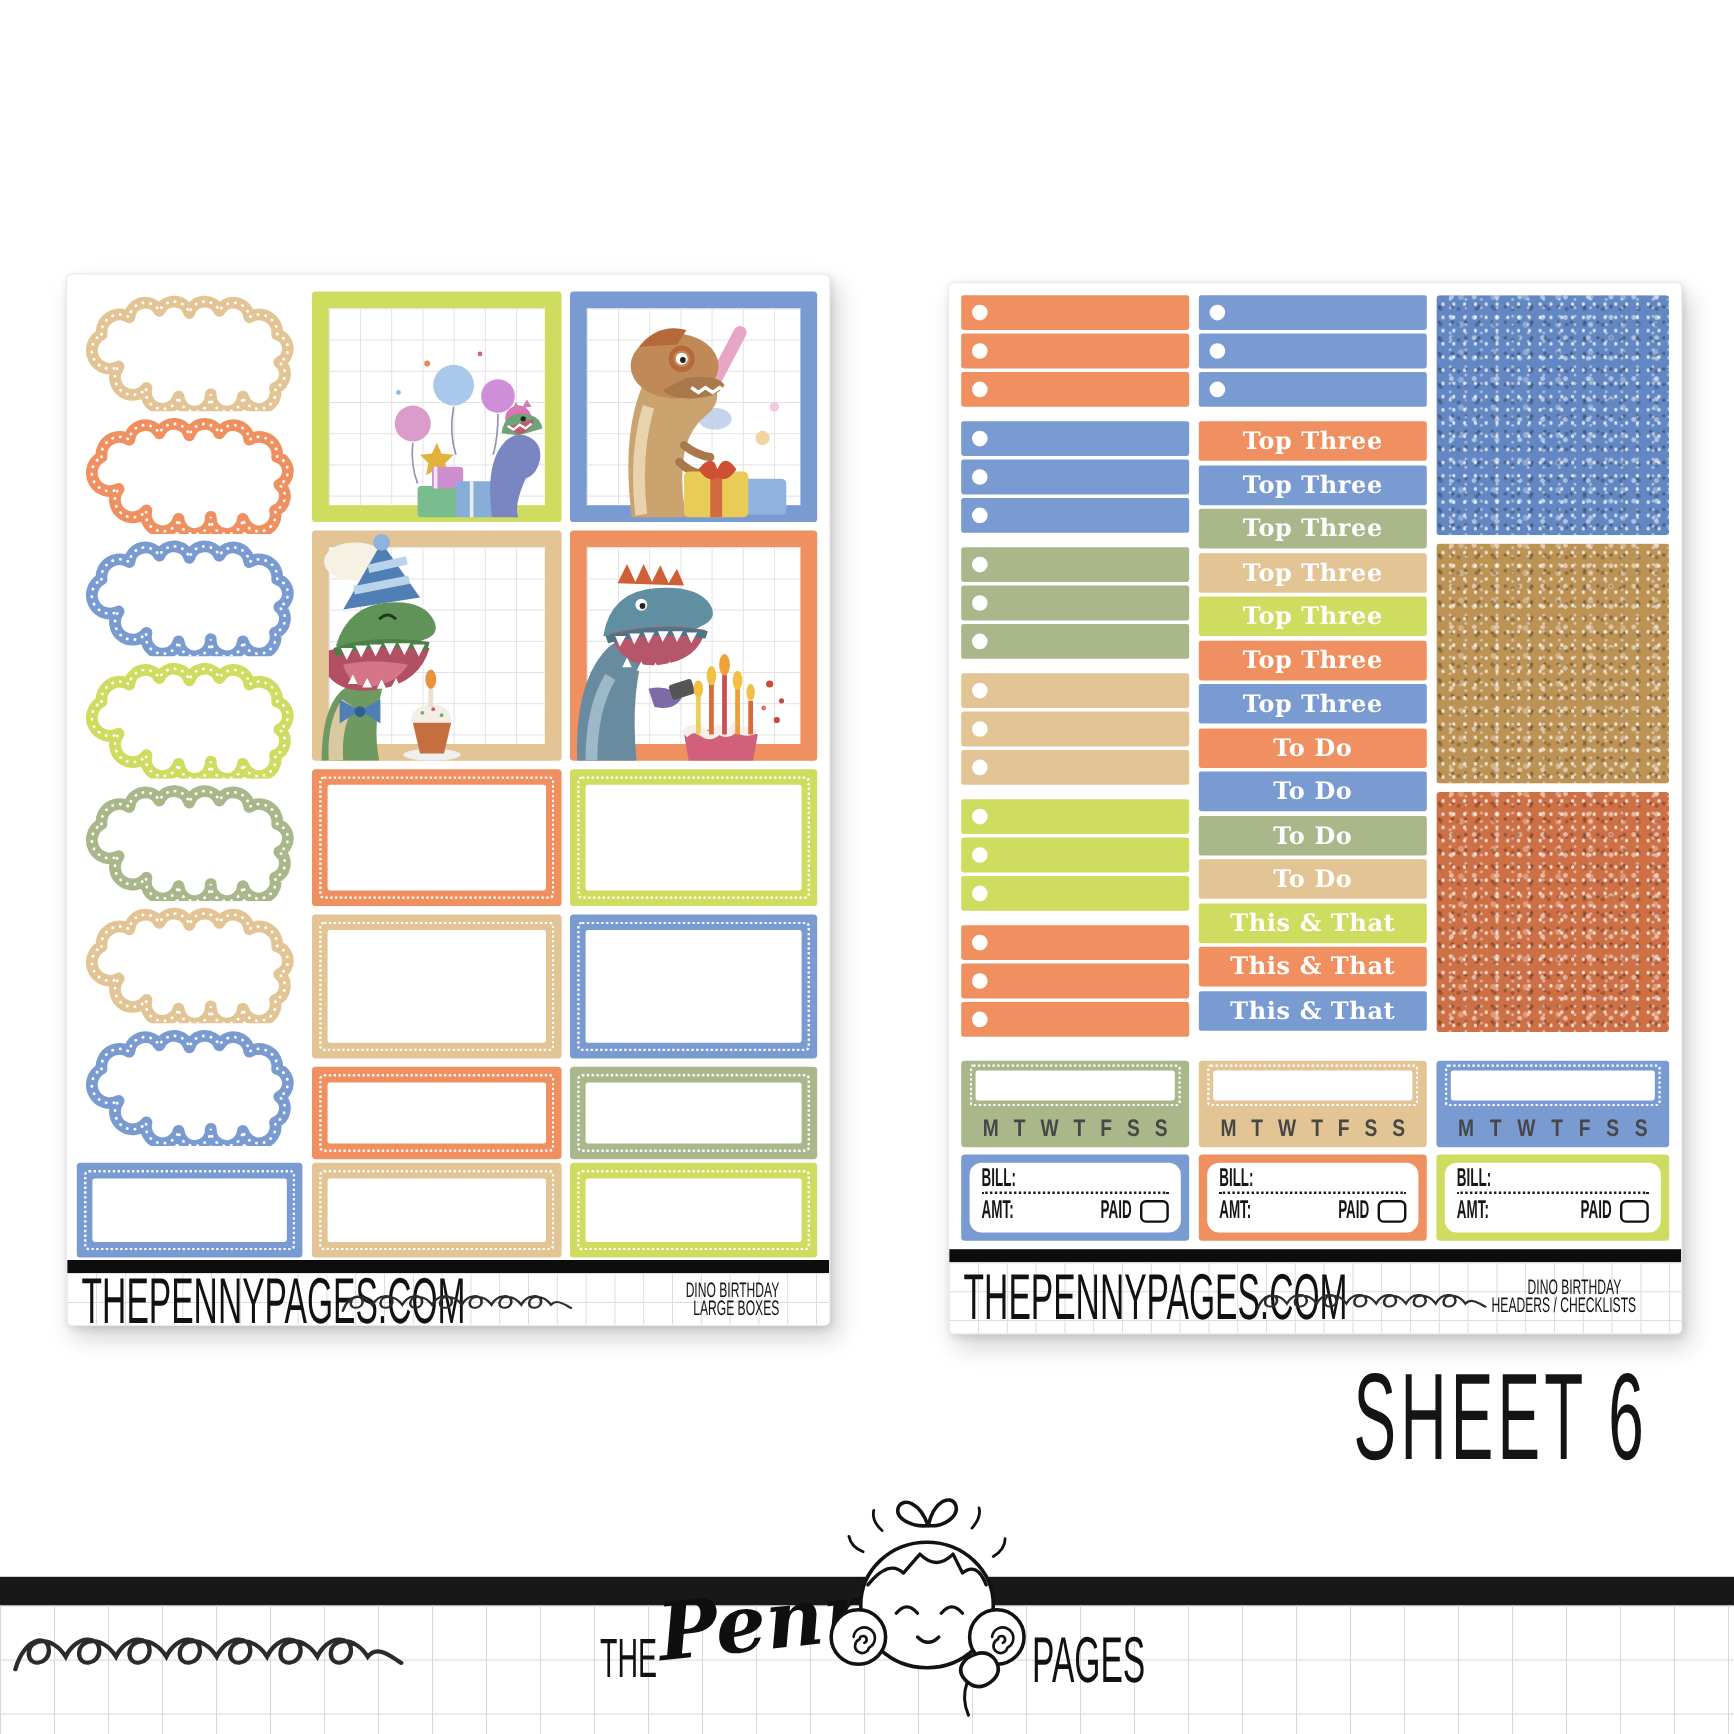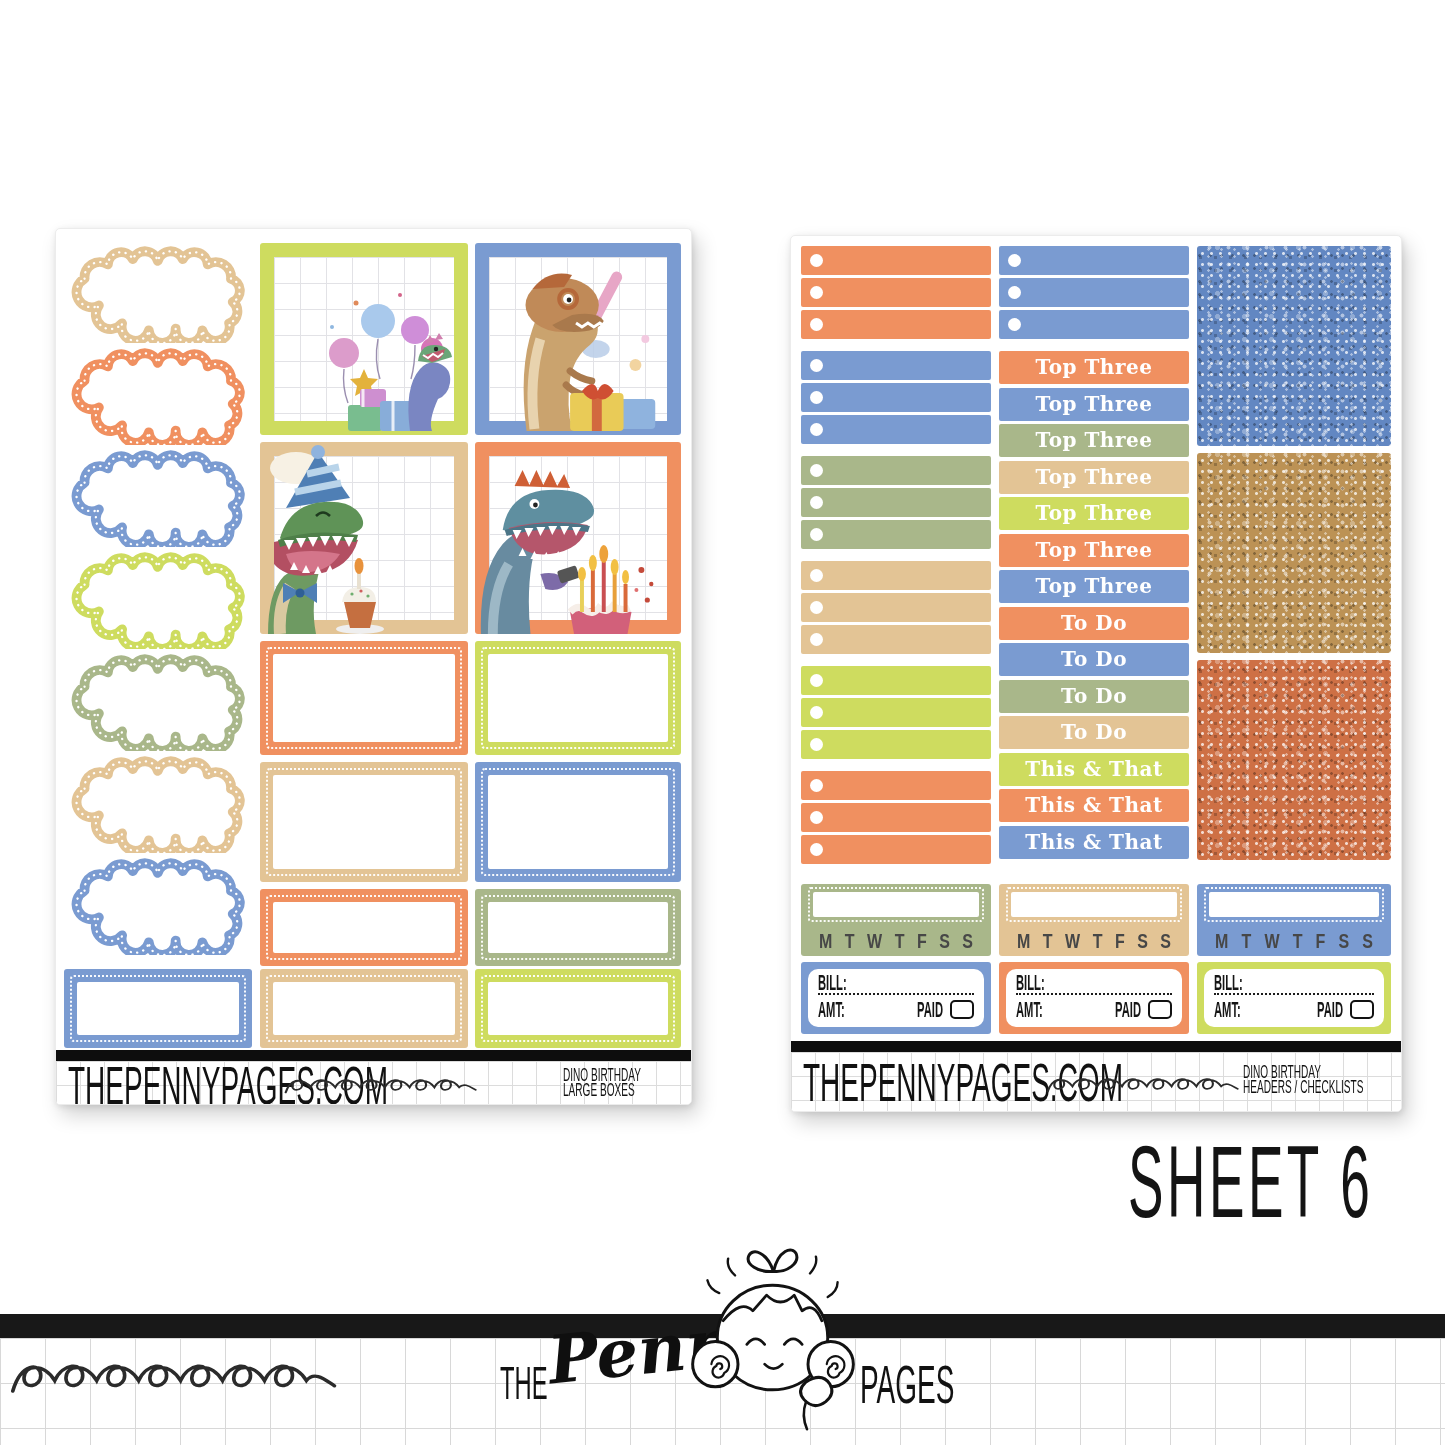--- a/index.html
+++ b/index.html
@@ -88,21 +88,21 @@
   .bill-dots { border-bottom:2.5px dotted #1c1c1c; margin-top:1px; }
   .bill-l2 { display:flex; justify-content:space-between; align-items:center; margin-top:5px; font-size:16px; font-weight:700; }
   .paid-wrap { display:flex; align-items:center; }
   .checkbox { width:20px; height:15px; border:2.5px solid #121212; border-radius:5px; margin-left:7px; }
 
   
   .sheet-bar { position:absolute; left:0; right:0; height:11px; background:#0d0d0d; }
   .sheet-foot { position:absolute; left:0; right:0; bottom:0; }
   .foot-site { position:absolute; left:12px; top:2px; font-size:40px; font-weight:400; color:#111; }
   .foot-squiggle { position:absolute; }
-  .foot-label { position:absolute; right:8px; top:7px; width:120px; line-height:15px; font-size:14px; color:#111; text-align:left; }
+  .foot-label { position:absolute; right:8px; top:7px; width:120px; line-height:15px; font-size:14px; color:#111; text-align:right; }
   .foot-label .tall { transform:scale(.72,1.25); transform-origin:left center; display:block; }
 
   
   .band-bar { position:absolute; left:0; top:1314px; width:1445px; height:24px; background:#181818; }
   .band-grid { position:absolute; left:0; top:1338px; width:1445px; height:107px; }
   .band-squiggle { position:absolute; left:10px; top:1352px; width:330px; height:52px; }
   .squiggle-path { fill:none; stroke:#2b2b2b; stroke-width:2.6; stroke-linecap:round; }
   .logo-the   { position:absolute; left:500px; top:1364px; font-size:34px; color:#111; }
   .logo-penny { position:absolute; left:548px; top:1310px; font-family:"DejaVu Serif", serif; font-style:italic; font-weight:700;
                 font-size:66px; color:#0f0f0f; transform:rotate(-6deg); }

